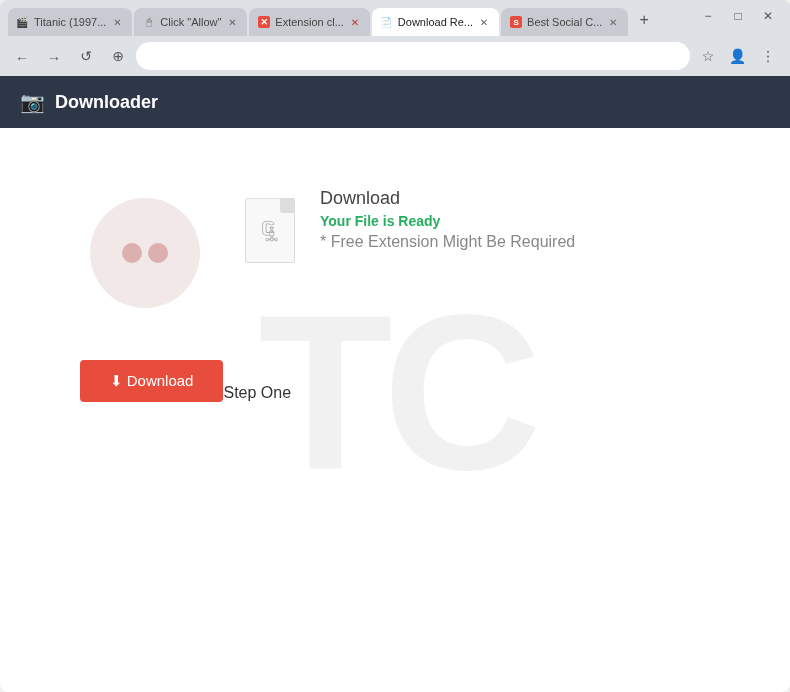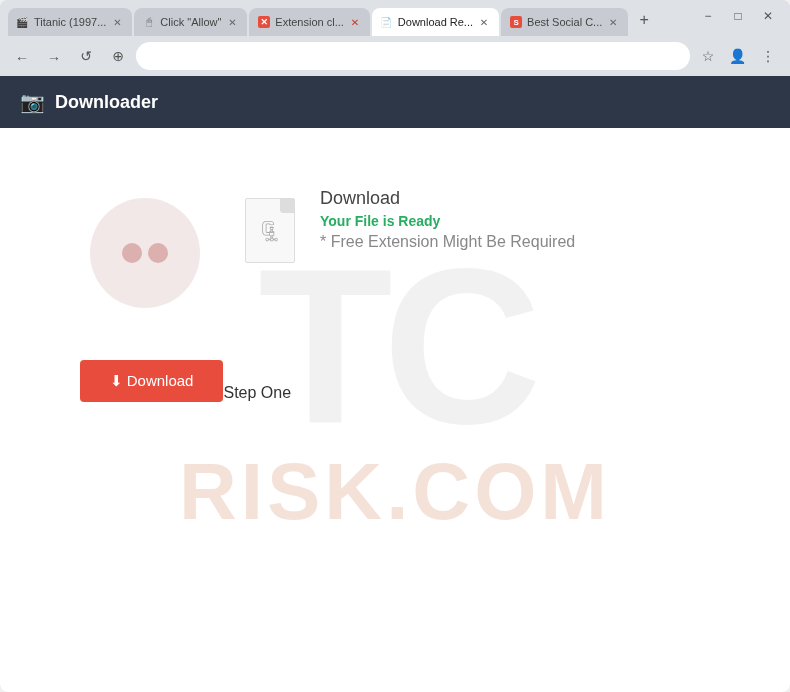--- a/index.html
+++ b/index.html
@@ -491,21 +491,20 @@
 
     <div class="downloader-header">
       <span class="downloader-header-icon">📷</span>
       <span class="downloader-header-title">Downloader</span>
     </div>
 
     <div class="main-content">
 
       <div class="watermark">
         <div class="watermark-tc">TC</div>
-        <div class="watermark-risk">RISK.COM</div>
       </div>
 
       <div class="download-card">
 
         <div class="card-row">
 
           <div class="magnifier-area">
             <div class="magnifier-circle">
               <div class="magnifier-dots">
                 <div class="magnifier-dot"></div>

